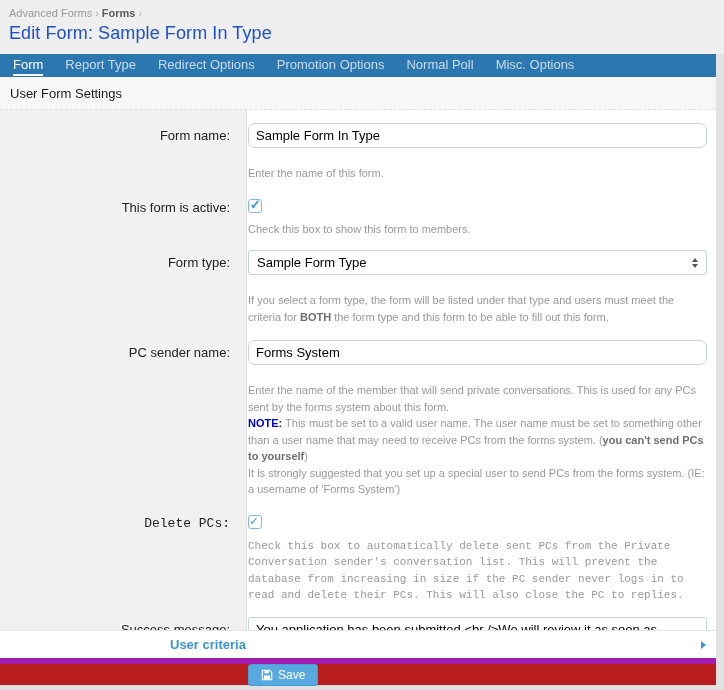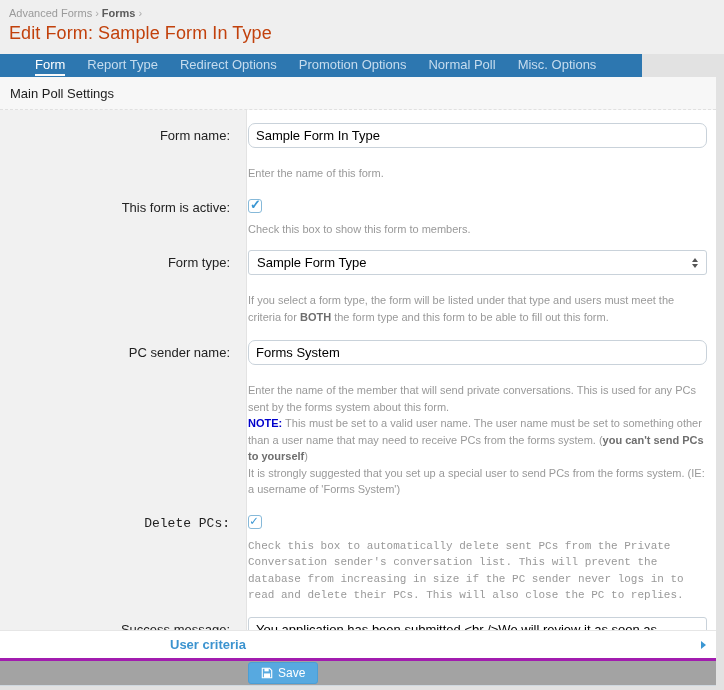--- a/index.html
+++ b/index.html
@@ -9,24 +9,24 @@
     width:724px; height:690px; overflow:hidden;
   }
   .page { width:724px; height:690px; background:#e2e2e2; position:relative; }
 
   
   .top-area { height:54px; background:#efefef; padding:7px 0 0 9px; }
   .breadcrumb { font-size:11px; color:#9a9a9a; }
   .breadcrumb .crumb { color:#9a9a9a; cursor:pointer; }
   .breadcrumb .crumb.strong { color:#5b5b5b; font-weight:bold; }
   .breadcrumb .sep { color:#aaa; padding:0 3px; }
-  .page-title { font-size:18px; color:#c2410c; margin-top:4px; letter-spacing:0.1px; }
+  .page-title { font-size:18px; color:#1d4ed8; margin-top:4px; letter-spacing:0.1px; }
 
   
-  .tabbar { width:642px; height:23px; background:#2d77b0; display:flex; padding-left:24px; }
+  .tabbar { width:716px; height:23px; background:#2d77b0; display:flex; padding-left:2px; }
   .tab { position:relative; color:#c6dcee; font-size:13px; line-height:22px; padding:0 11px; cursor:pointer; white-space:nowrap; }
   .tab.active { color:#ffffff; }
   .tab.active::after { content:""; position:absolute; left:11px; right:11px; bottom:1px; height:2px; background:#fafafa; }
 
   
   .panel { width:716px; background:#ffffff; }
   .section-header { height:33px; background:#f7f7f7; border-bottom:1px dashed #e0e0e0;
                     font-size:13px; color:#1d1d1d; padding:9px 10px; }
 
   .rows { height:520px; overflow:hidden; padding-top:13px;
@@ -64,21 +64,21 @@
 
   
   .criteria-row { width:716px; height:28px; background:#ffffff; border-top:1px solid #e6e6e6;
                   display:flex; align-items:center; justify-content:space-between;
                   padding:0 10px 0 170px; cursor:pointer; }
   .criteria-label { font-size:13px; font-weight:bold; color:#3b93cf; }
   .criteria-arrow { width:0; height:0; border-top:4px solid transparent; border-bottom:4px solid transparent;
                     border-left:5px solid #3b97d3; }
 
   
-  .save-bar { width:716px; height:28px; background:#a3a3a3; border-top:3px solid #a21caf;
+  .save-bar { width:716px; height:28px; background:#b91c1c; border-top:6px solid #a21caf;
               border-bottom:1px solid #cfd8e0; display:flex; align-items:center; padding-left:248px; }
   .save-btn { height:22px; background:#57a9e0; border:1px solid #4a9ed6; border-radius:3px;
               color:#ffffff; font-size:12px; display:flex; align-items:center; gap:5px;
               padding:0 12px; cursor:pointer; font-family:"Liberation Sans",sans-serif; }
   .save-btn svg { display:block; }
 </style>
 </head>
 <body>
 
 <div class="page">
@@ -93,21 +93,21 @@
   <div class="tabbar">
     <div class="tab active">Form</div>
     <div class="tab">Report Type</div>
     <div class="tab">Redirect Options</div>
     <div class="tab">Promotion Options</div>
     <div class="tab">Normal Poll</div>
     <div class="tab">Misc. Options</div>
   </div>
 
   <div class="panel">
-    <div class="section-header">Main Poll Settings</div>
+    <div class="section-header">User Form Settings</div>
 
     <div class="rows">
 
       <div class="row">
         <div class="row-label">Form name:</div>
         <div class="row-field">
           <input class="text" type="text" value="Sample Form In Type" style="">
           <div class="hint">Enter the name of this form.</div>
         </div>
       </div>

